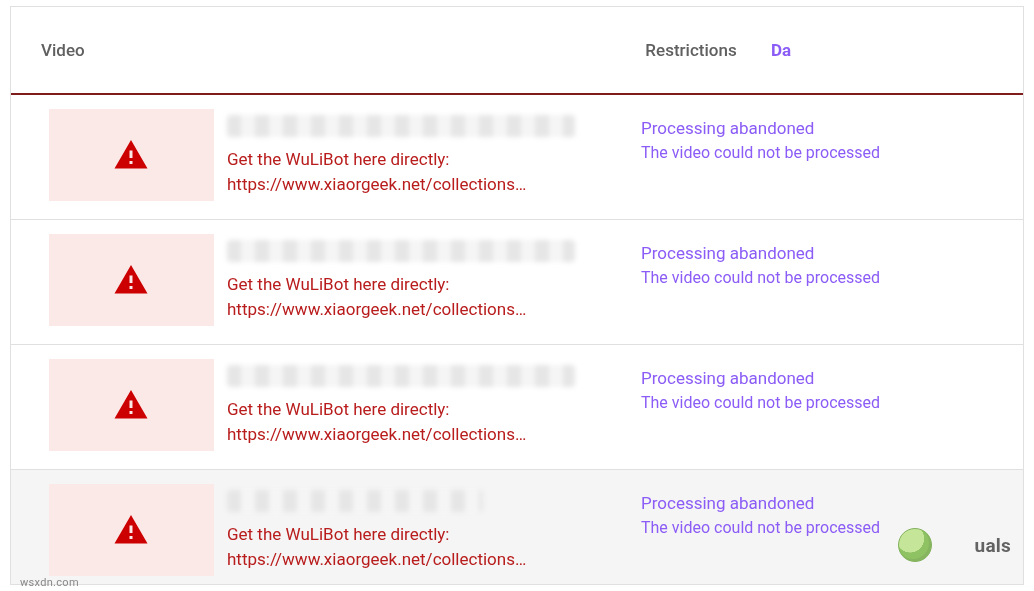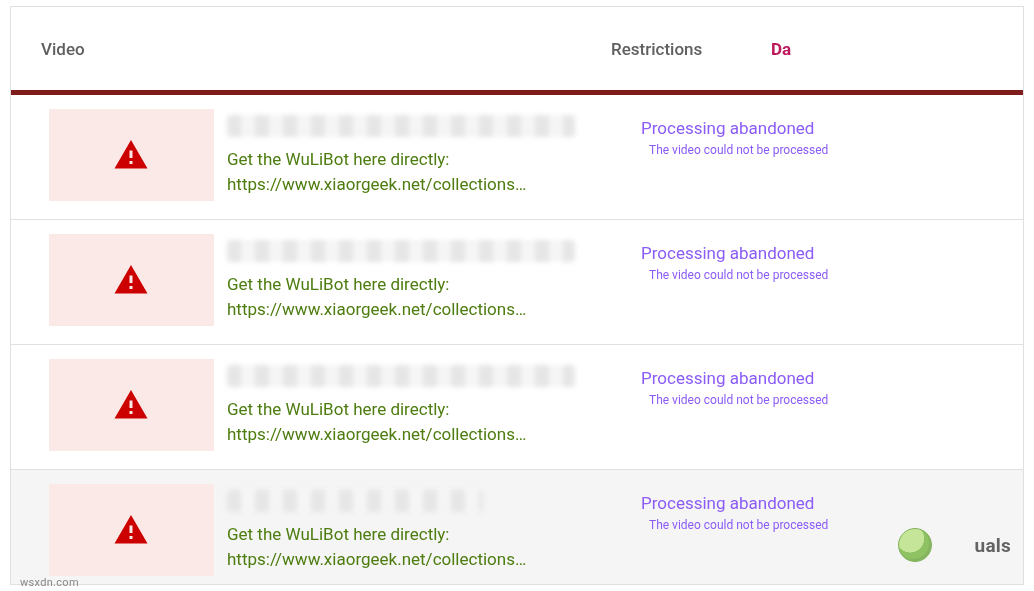--- a/index.html
+++ b/index.html
@@ -17,29 +17,29 @@
       width: calc(100% - 20px);
       height: calc(100% - 12px);
       overflow: hidden;
       position: relative;
       background: #fff;
     }
     .header-row {
       display: flex;
       align-items: center;
       height: 88px;
-      border-bottom: 5px solid #7f1d1d;
+      border-bottom: 2px solid #7f1d1d;
       font-size: 17px;
       color: #606060;
       font-weight: 500;
     }
     .col-video { width: 600px; padding-left: 30px; }
     .col-visibility { width: 210px; padding-left: 30px; }
-    .col-restrictions { width: 160px; }
-    .col-date { flex: 1; font-weight: 700; color: #be185d; padding-right: 10px; }
+    .col-restrictions { width: 160px; text-align: center; }
+    .col-date { flex: 1; font-weight: 700; color: #8b5cf6; padding-right: 10px; }
     .rows { }
     .row {
       display: flex;
       align-items: flex-start;
       border-bottom: 1px solid #e0e0e0;
       padding: 14px 0 18px 0;
       position: relative;
       min-height: 116px;
     }
     .row.highlight { background: #f5f5f5; }
@@ -55,21 +55,21 @@
       height: 92px;
       background: #fbe9e7;
       display: flex;
       align-items: center;
       justify-content: center;
     }
     .thumb svg { width: 36px; height: 36px; }
     .meta-cell {
       width: 390px;
       padding: 6px 18px 0 6px;
-      color: #4d7c0f;
+      color: #b91c1c;
       font-size: 17px;
       line-height: 1.45;
     }
     .title-redacted {
       height: 22px;
       margin-bottom: 10px;
       border-radius: 4px;
       background: repeating-linear-gradient(90deg,
         #e6e6e6 0 14px, #f5f5f5 14px 28px);
       filter: blur(2.5px);
@@ -78,21 +78,21 @@
     .desc-line { white-space: nowrap; overflow: hidden; text-overflow: ellipsis; }
     .status-cell {
       width: 360px;
       padding-left: 30px;
       padding-top: 6px;
       color: #8b5cf6;
       font-size: 17px;
       line-height: 1.55;
     }
     .status-title { font-weight: 400; }
-    .status-sub { font-size: 12px; margin-left: 8px; }
+    .status-sub { font-size: 16px; }
     
     .watermark {
       position: absolute;
       right: 12px;
       bottom: 22px;
       display: flex;
       align-items: center;
       gap: 6px;
       opacity: 0.75;
       pointer-events: none;

